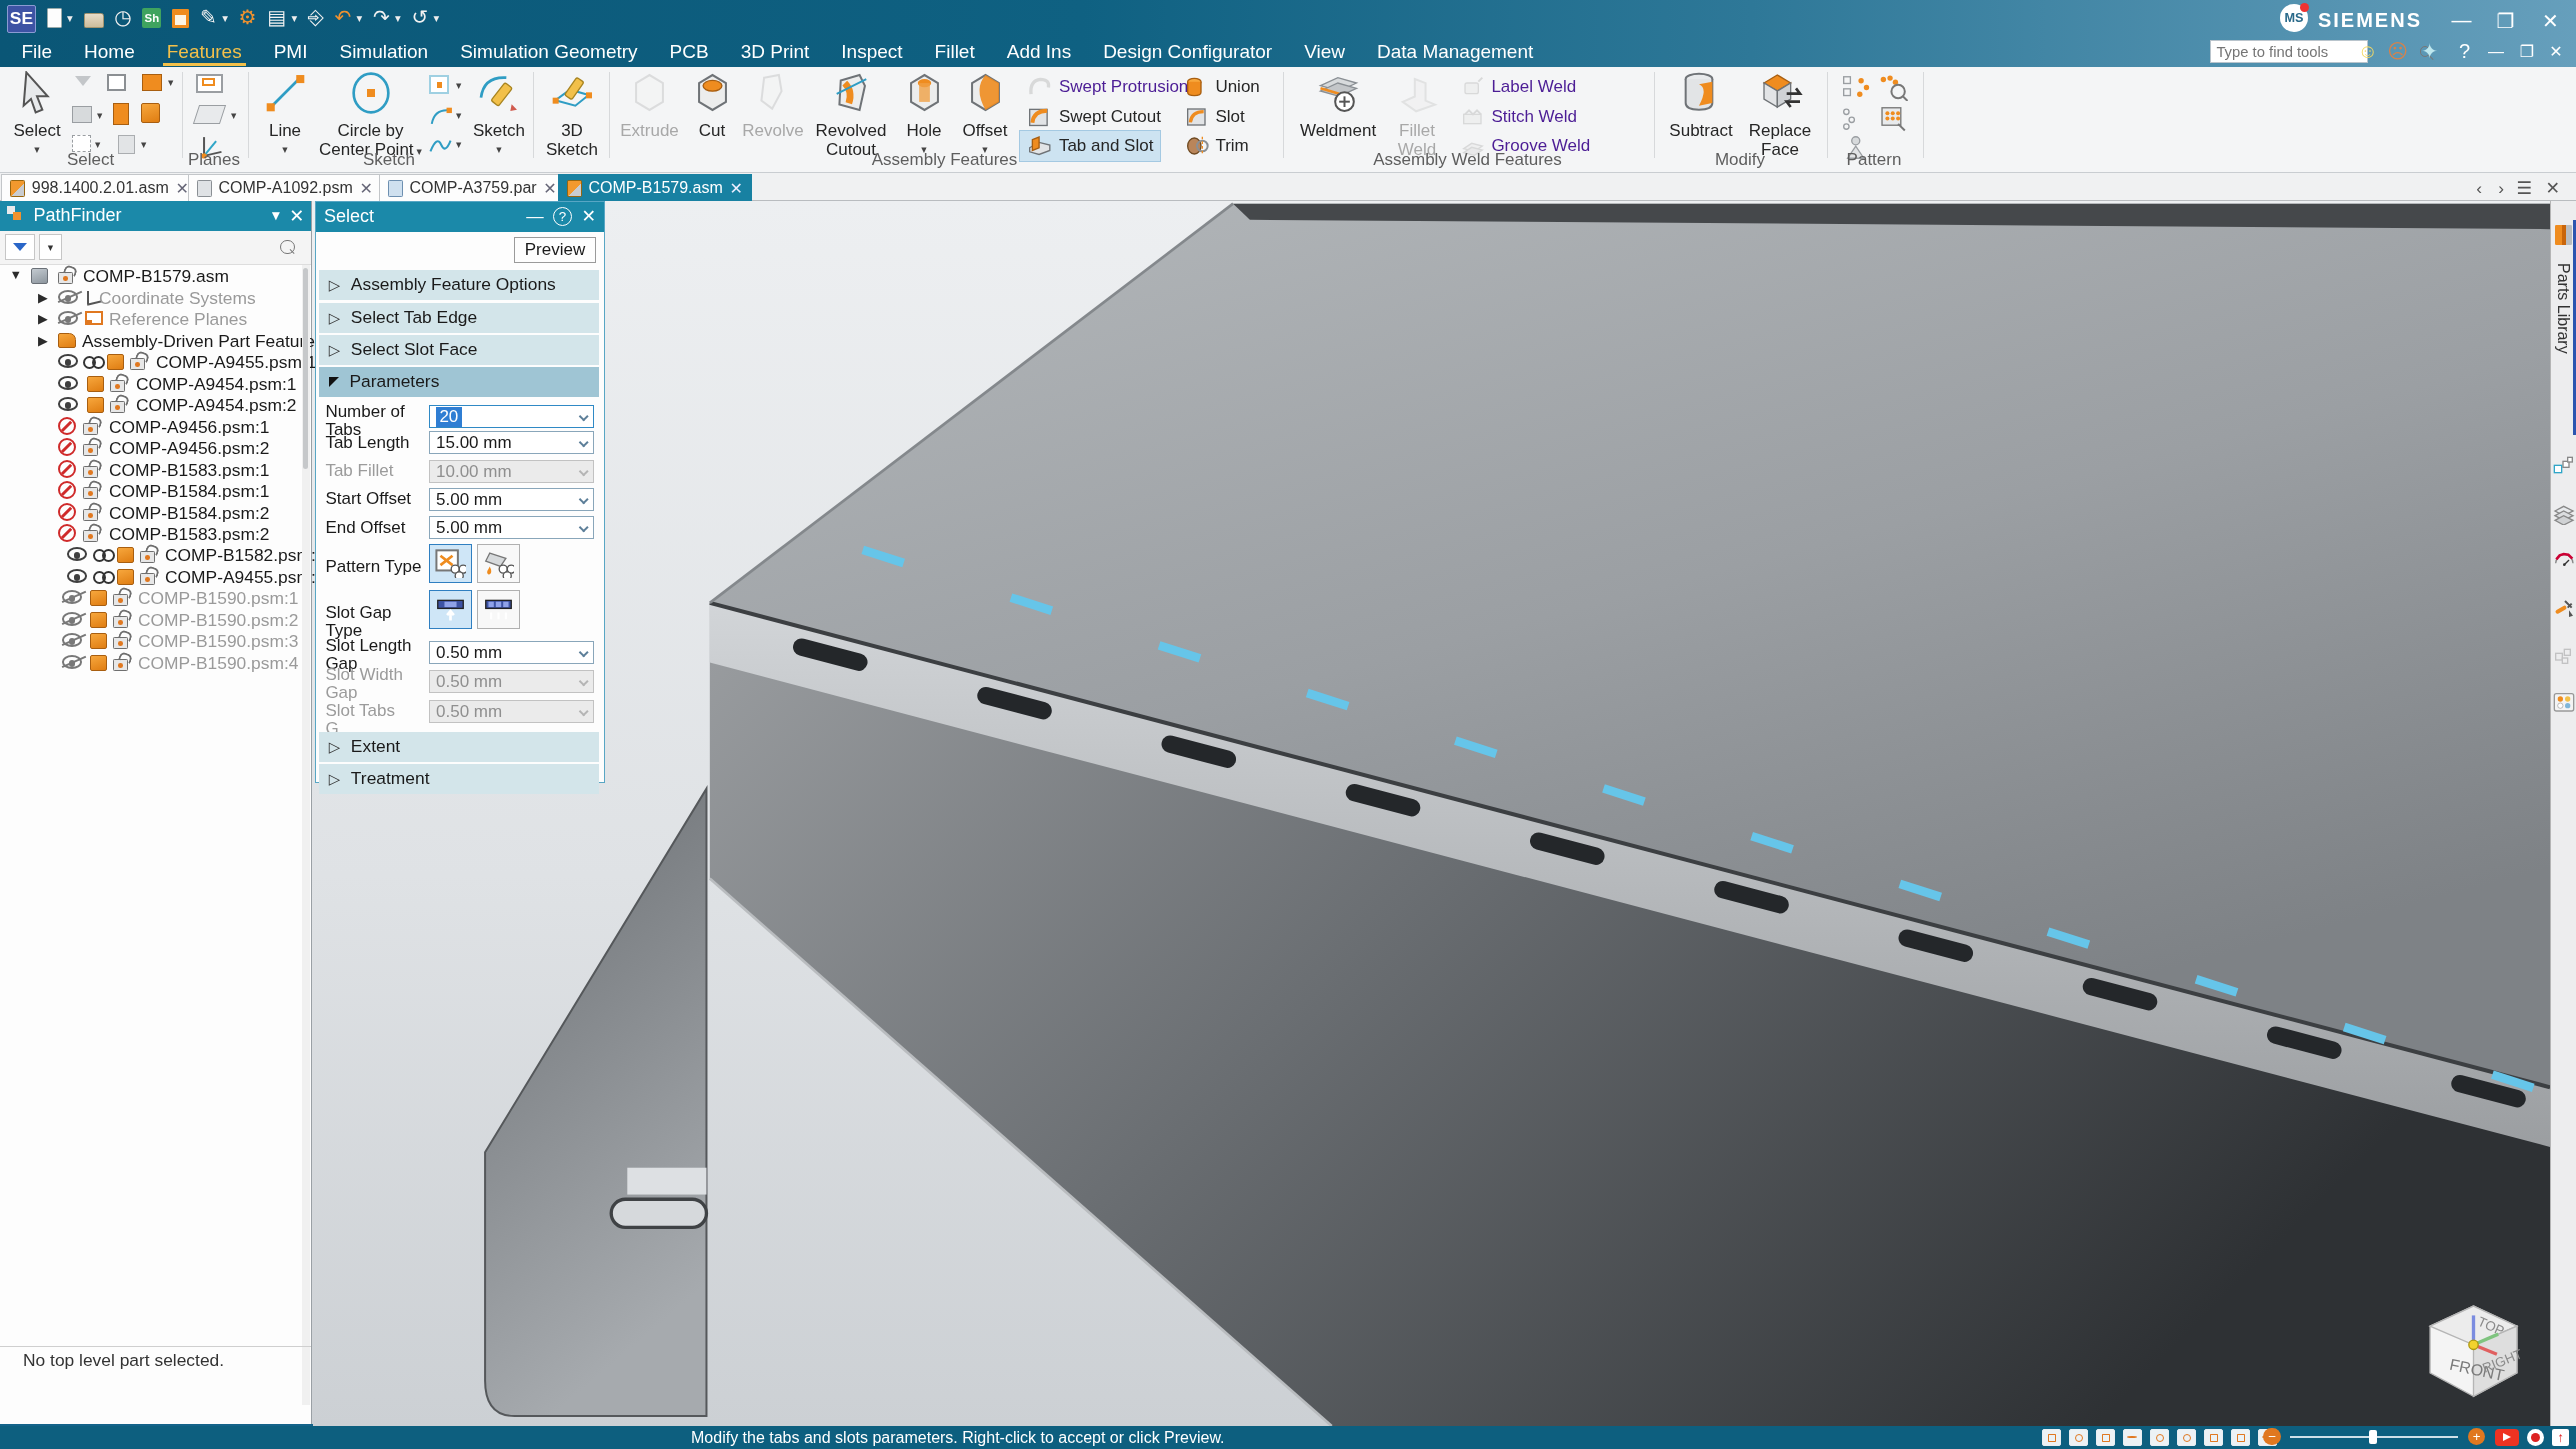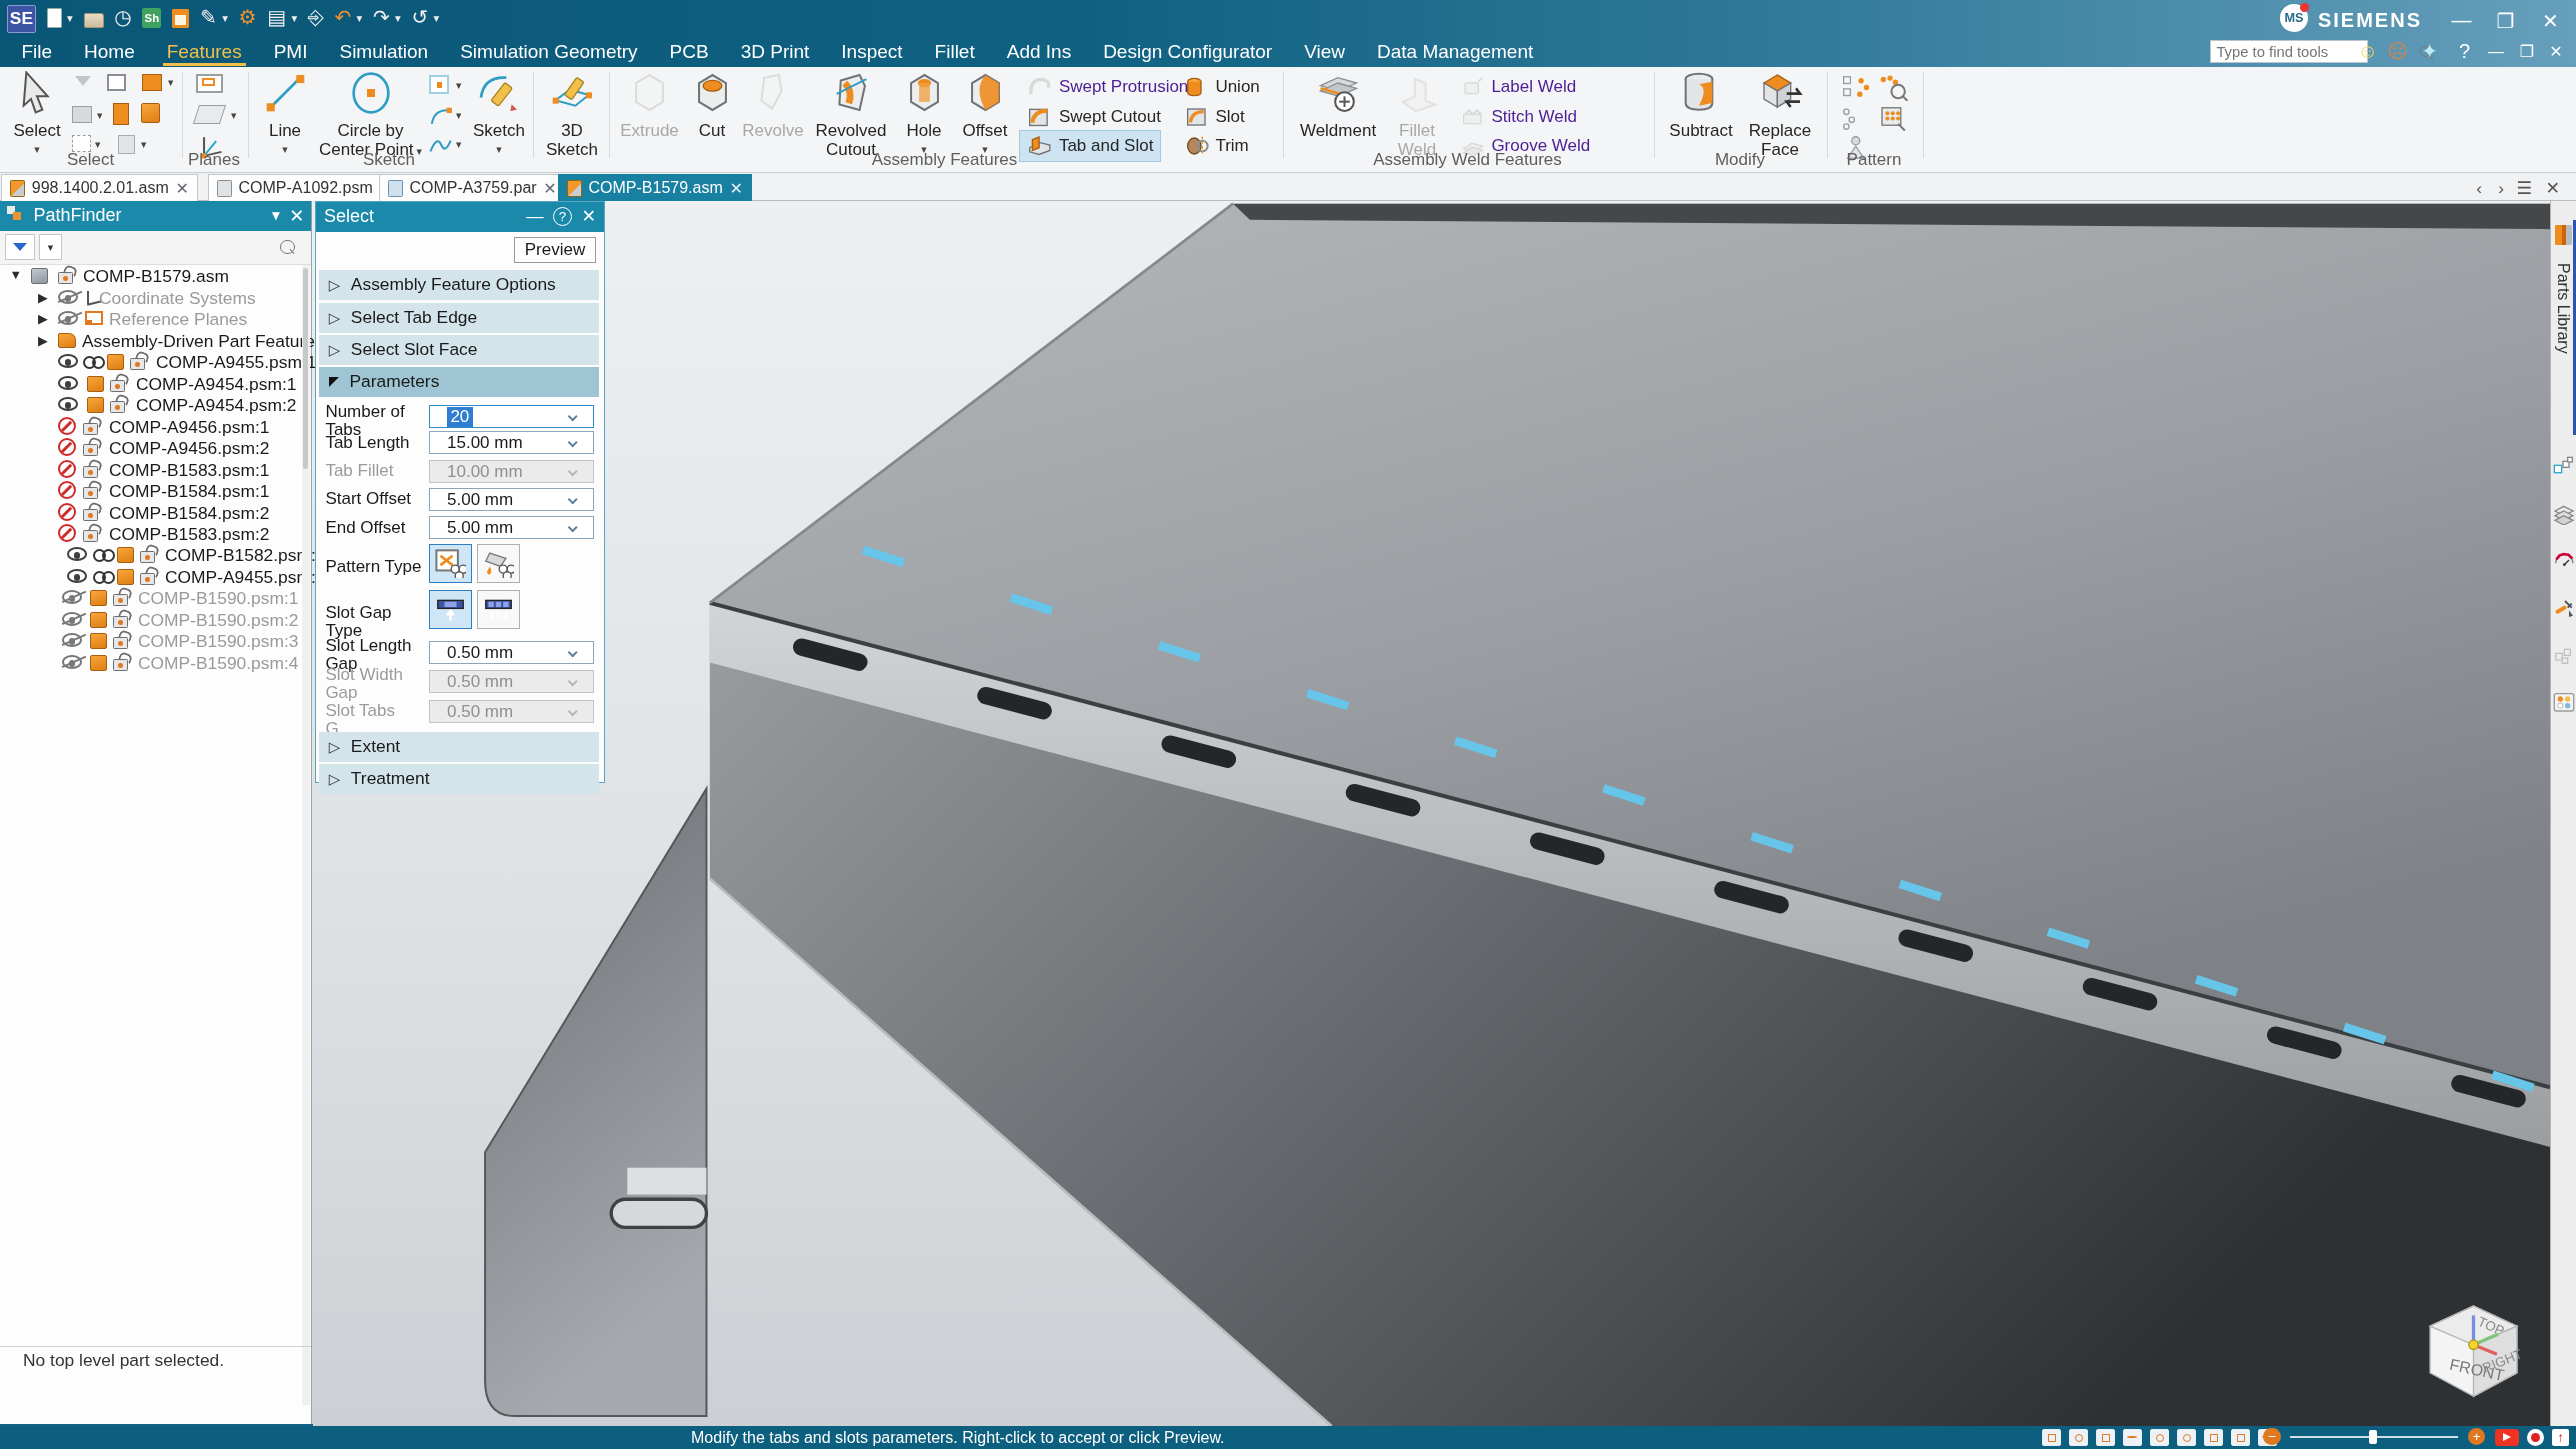--- a/index.html
+++ b/index.html
@@ -126,21 +126,21 @@
   #previewbtn{position:absolute;right:8px;top:35px;width:82px;height:25.5px;background:#fdfdfd;border:0.7px solid #9a9a9a;
               font-size:17px;color:#1a1a1a;display:flex;align-items:center;justify-content:center}
   .sec{position:absolute;left:3.4px;width:280px;height:29.5px;background:#d3e5ea;display:flex;align-items:center;gap:10.7px;
        padding:0 9.4px;font-size:17.4px;color:#1a1a1a}
   .sec.open{background:#9fc5d4}
   .sec .tri-c{font-size:14.8px;color:#333}
   .tri-o{width:0;height:0;border-top:10px solid #111;border-right:10px solid transparent}
   .plabel{position:absolute;left:9.4px;width:101px;font-size:17px;color:#1a1a1a;line-height:18px}
   .plabel.g{color:#9b9b9b}
   .pfield{position:absolute;left:113px;width:165px;height:23px;background:#fff;border:0.7px solid #89a6ba;
-          display:flex;align-items:center;padding:0 17px;font-size:17px;color:#1a1a1a}
+          display:flex;align-items:center;padding:0 6px;font-size:17px;color:#1a1a1a}
   .pfield.dis{background:#ebebeb;border-color:#c2c2c2;color:#8f8f8f}
   .pfield .chev{margin-left:auto;width:7.4px;height:7.4px;border-right:2px solid #5d7f99;border-bottom:2px solid #5d7f99;transform:rotate(45deg)}
   .pfield.dis .chev{border-color:#b5b5b5}
   .pfield.editing{border:1.3px solid #2f89c5}
   .selval{background:#2f7ed3;color:#fff;padding:0 3.4px}
   .tbtn{position:absolute;width:43px;height:39px;border:0.7px solid #b0b0b0;background:#f8f8f8;display:flex;align-items:center;justify-content:center}
   .tbtn.on{border:1.3px solid #2f7fc1;background:#cfe6f7}
 
   
   #sidebar{position:absolute;right:0;top:201px;width:26px;height:1225px;background:#ededee;border-left:0.7px solid #b5b5b5}
@@ -537,21 +537,21 @@
   <div class="rlabel" style="left:1827px;width:94px">Pattern</div>
   <div class="rsep" style="left:1923px"></div>
 </div>
 
 <div id="tabbar">
   <div class="dtab" style="left:1.3px">
     <span class="fic asm"></span>
     <span>998.1400.2.01.asm</span>
     <span class="x">✕</span>
   </div>
-  <div class="dtab" style="left:208px">
+  <div class="dtab" style="left:188px">
     <span class="fic psm"></span>
     <span>COMP-A1092.psm</span>
     <span class="x">✕</span>
   </div>
   <div class="dtab" style="left:379px">
     <span class="fic par"></span>
     <span>COMP-A3759.par</span>
     <span class="x">✕</span>
   </div>
   <div class="dtab active" style="left:558px">

